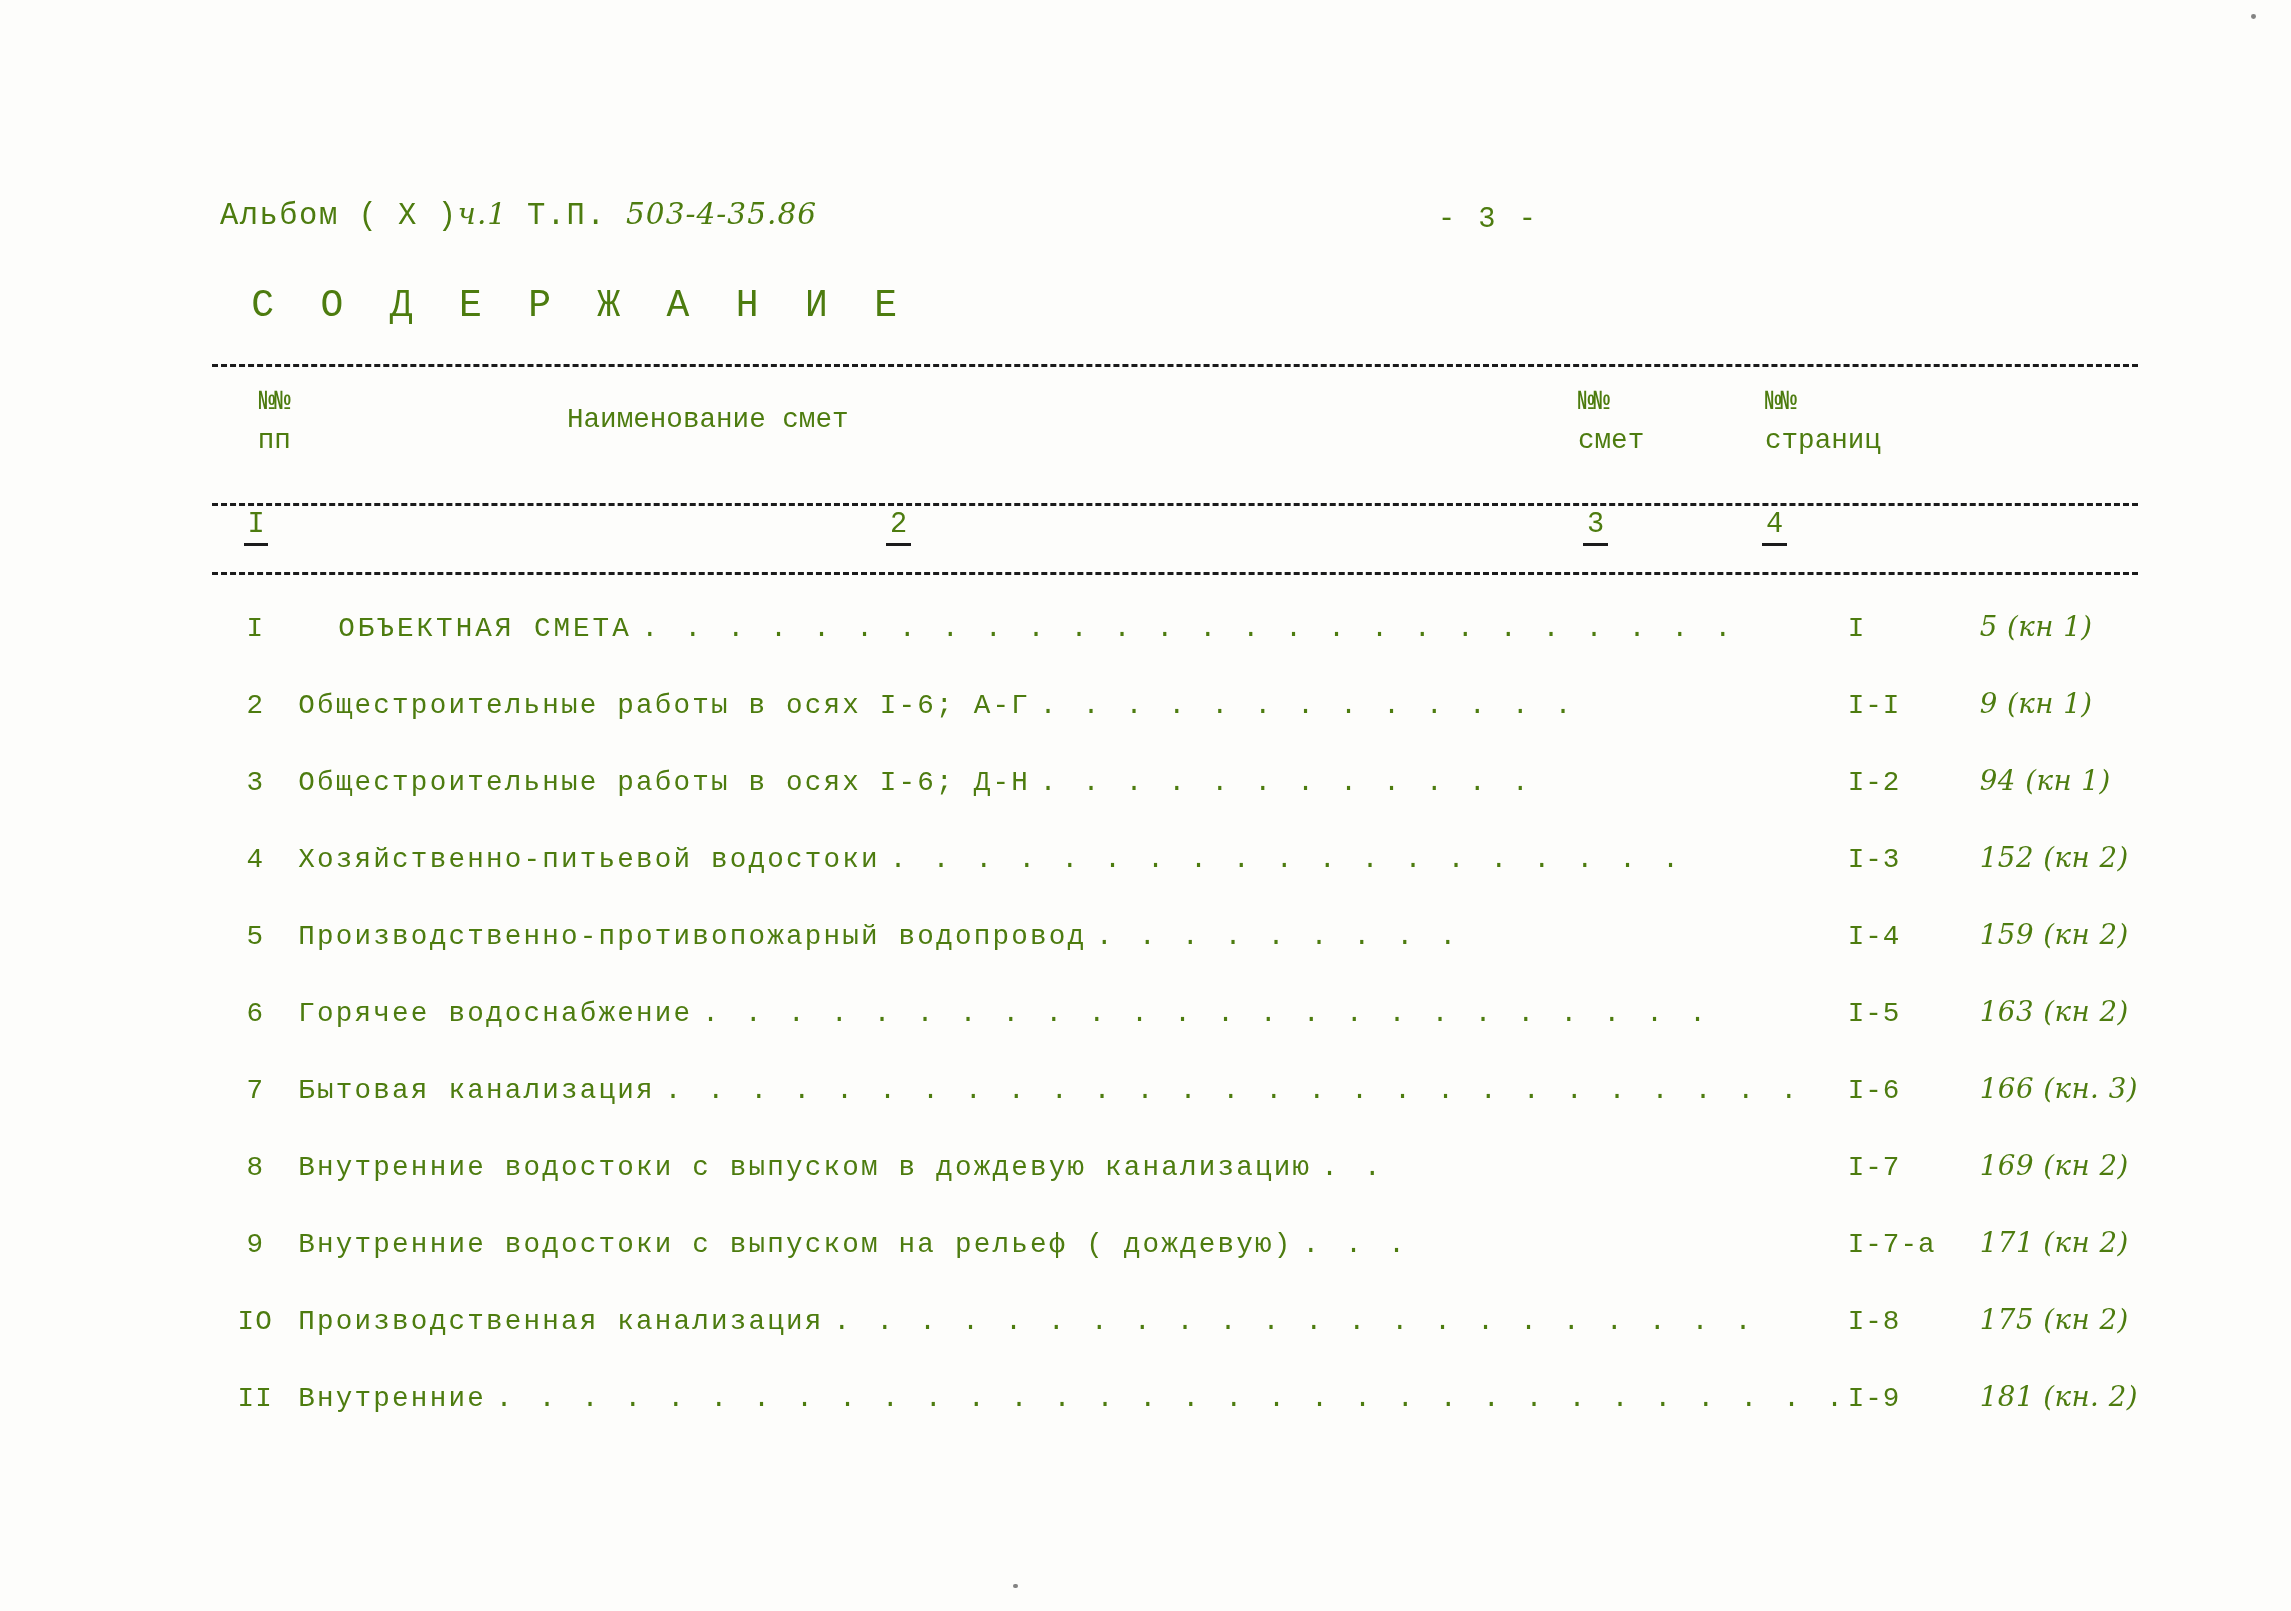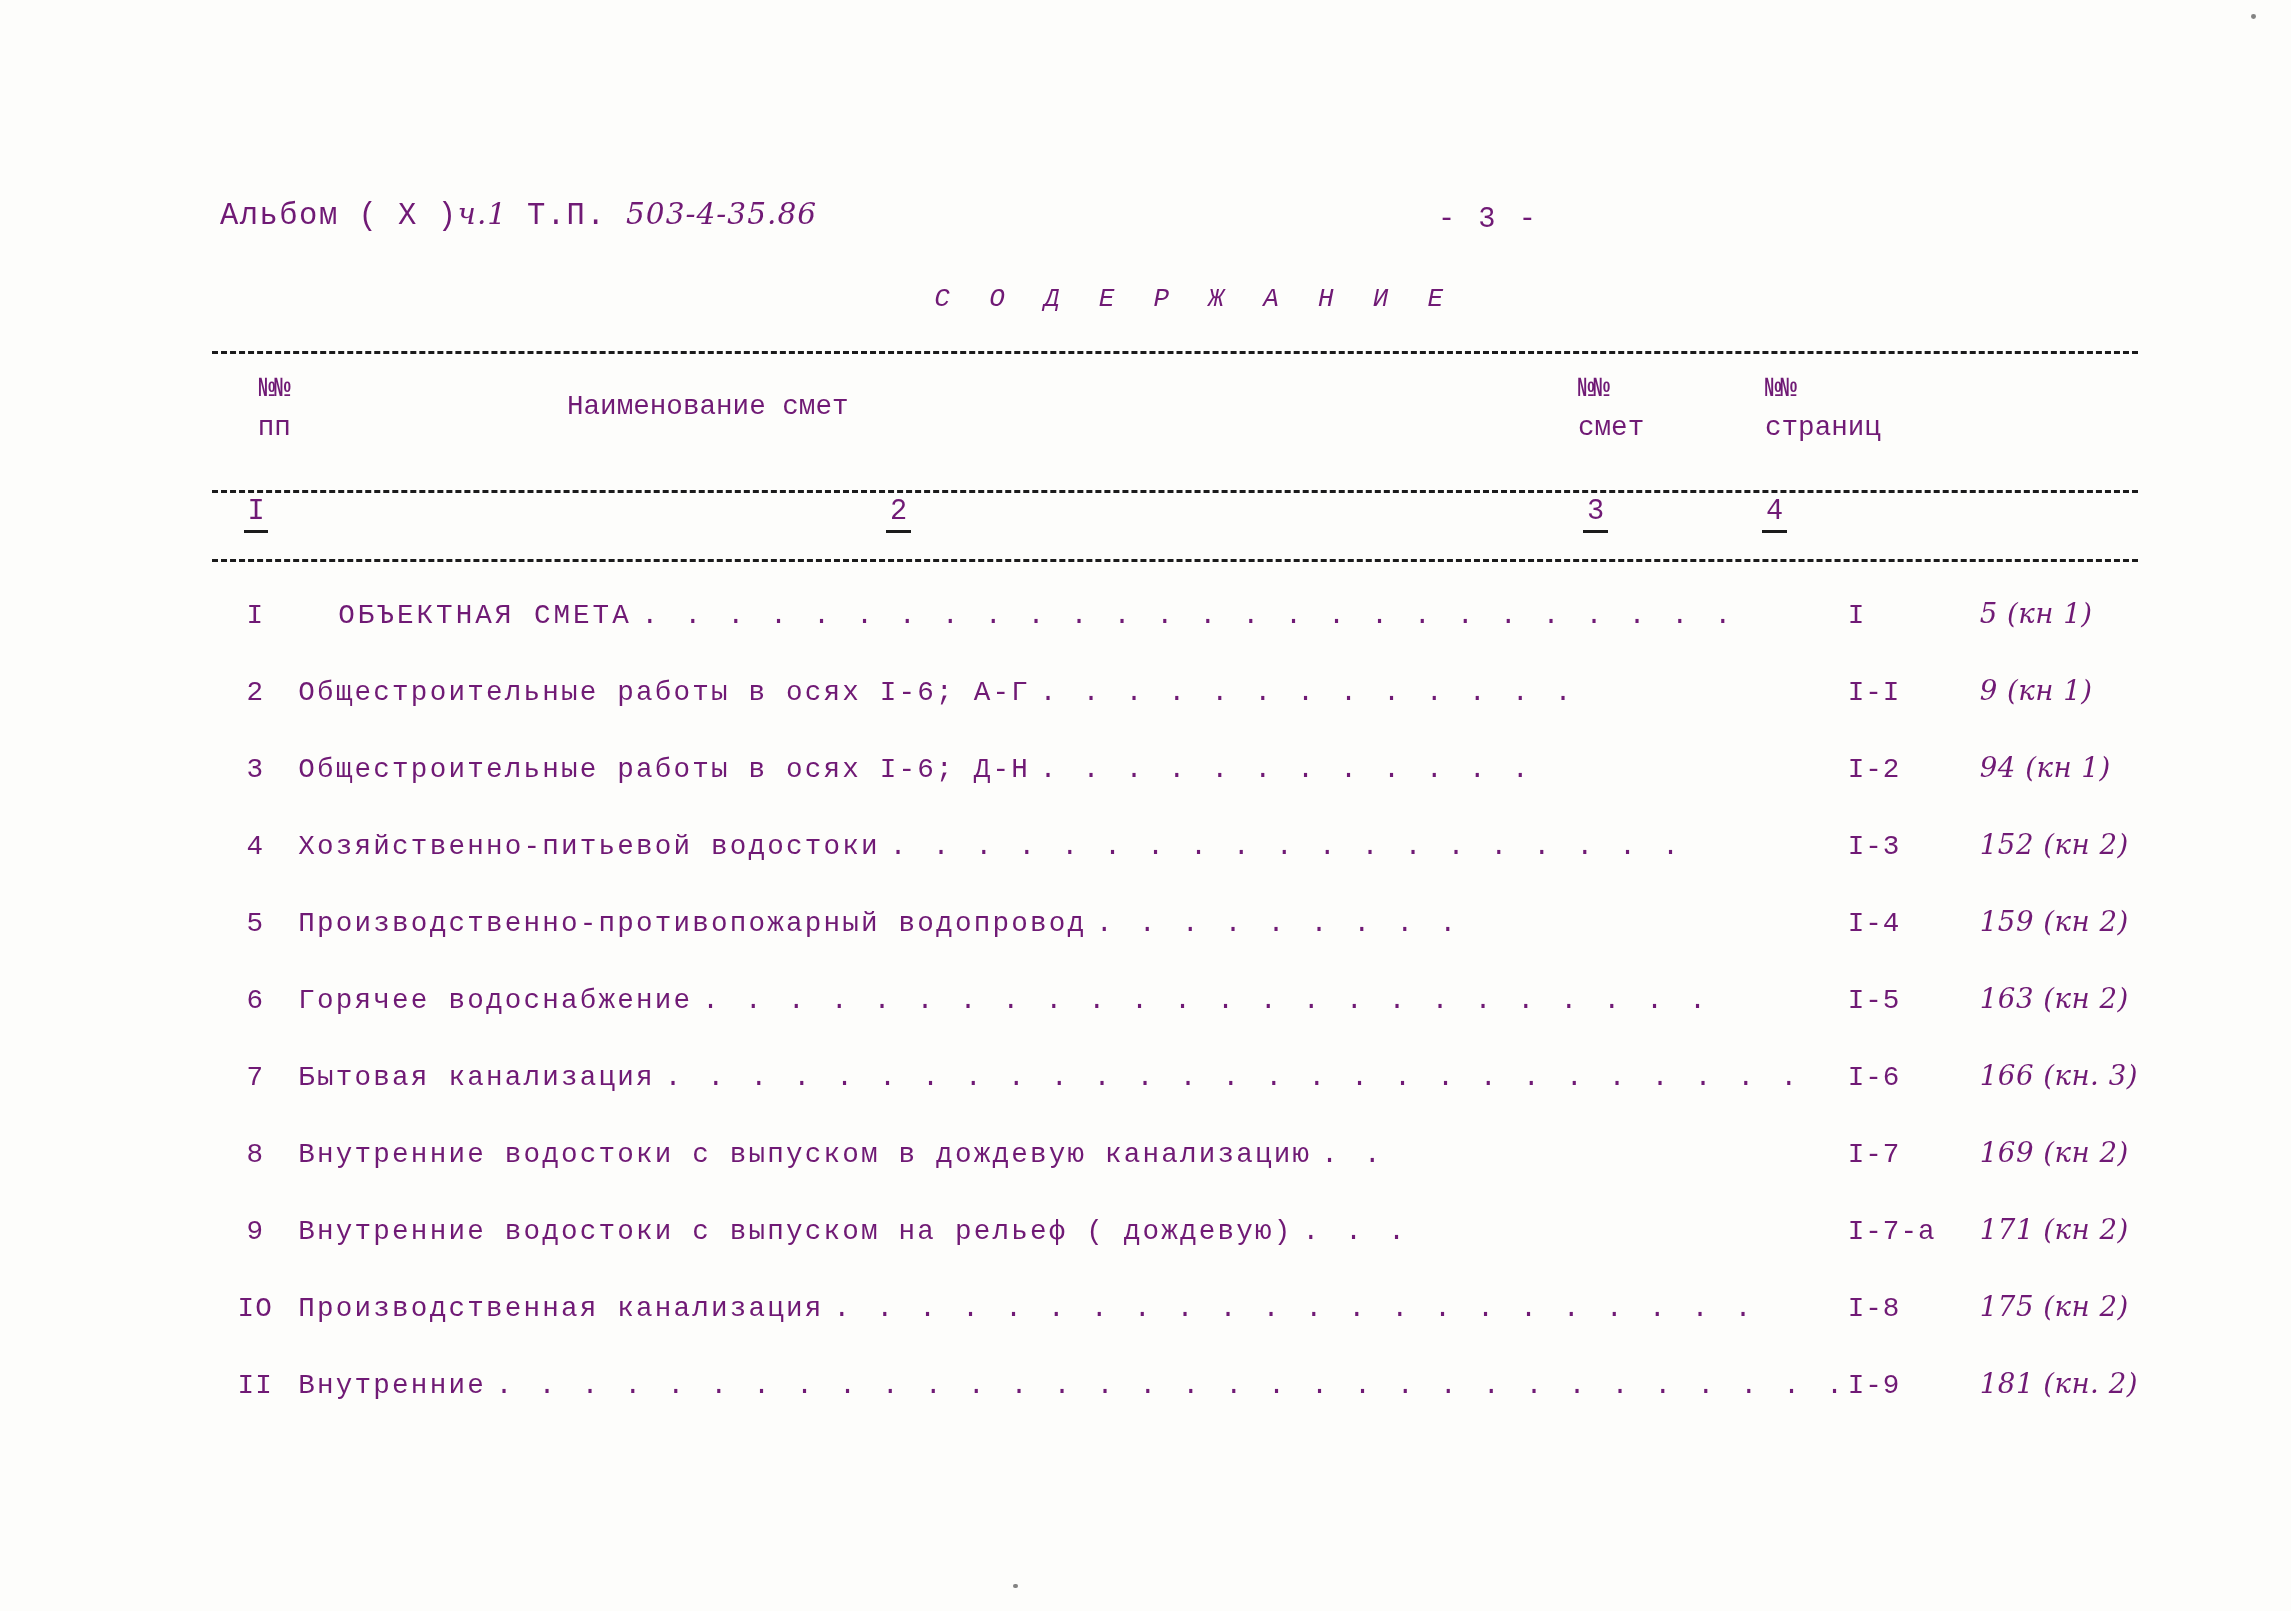--- a/index.html
+++ b/index.html
@@ -7,21 +7,21 @@
     padding: 0;
     background: #ffffff;
   }
   .page {
     position: relative;
     width: 2291px;
     height: 1612px;
     background: #fdfdfb;
     overflow: hidden;
     font-family: "Liberation Mono", monospace;
-    color: #701a75;
+    color: #4d7c0f;
   }
   
   .scan-dot {
     position: absolute;
     width: 4.9px;
     height: 4.9px;
     background: #5a5a5a;
     border-radius: 50%;
     opacity: .75;
   }
@@ -55,26 +55,25 @@
     letter-spacing: 1px;
   }
   .pageno {
     position: absolute;
     left: 1226px;
     top: 5.9px;
     font-size: 28.6px;
     letter-spacing: 3px;
   }
   .title {
-    text-align: center;
-    font-size: 26px;
+    text-align: left;
+    font-size: 38px;
     letter-spacing: 11.8px;
     margin: 23.6px 0 0 -19.7px;
     padding-left: 59px;
-    font-style: italic;
   }
 
   
   .dashed {
     position: relative;
     height: 0;
     border-top: 3.9px dashed #1b1b1b;
     margin: 0;
   }
   .rule1 { margin-top: 37px; }

